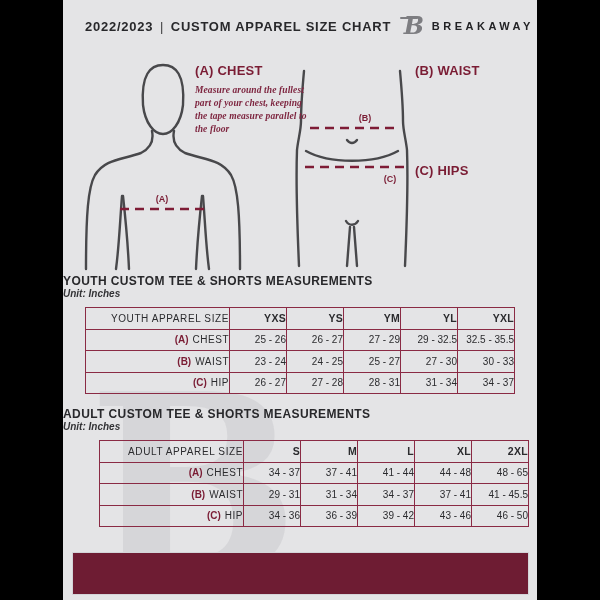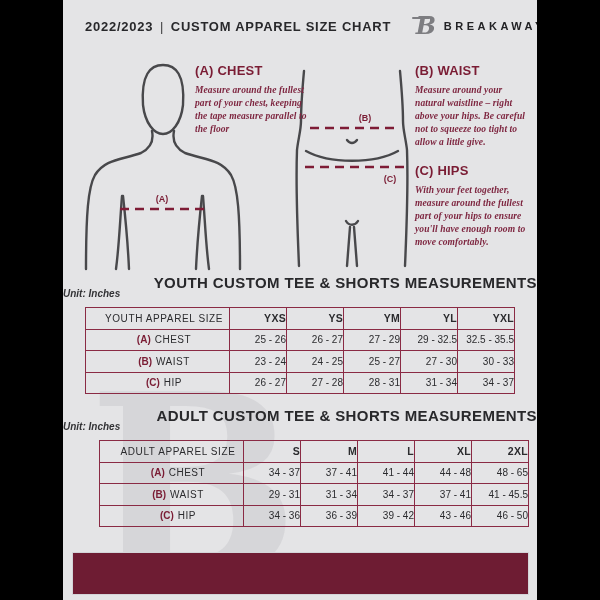--- a/index.html
+++ b/index.html
@@ -4,46 +4,46 @@
 <style>
   * { margin:0; padding:0; box-sizing:border-box; }
   body { background:#000; font-family:"Liberation Sans", sans-serif; }
   .page { position:relative; width:600px; height:600px; background:#000; overflow:hidden; margin:0 auto; }
   .document { position:absolute; left:63px; top:0; width:474px; height:600px; background:#e4e4e6; overflow:hidden; }
 
   
   .watermark { position:absolute; left:25px; top:360px; font-family:"DejaVu Serif", serif; font-weight:bold; font-size:250px; line-height:1; color:rgba(100,100,108,0.10); z-index:0; }
 
   
-  .hdr { position:absolute; left:0; top:0; width:100%; height:52px; display:flex; align-items:center; justify-content:space-between; padding:0 20px 0 22px; z-index:2;gap:12px; }
+  .hdr { position:absolute; left:0; top:0; width:100%; height:52px; display:flex; align-items:center; justify-content:space-between; padding:0 20px 0 22px; z-index:2; }
   .hdr-title { font-size:13.5px; font-weight:bold; letter-spacing:0.8px; color:#28282b; white-space:nowrap; transform:scaleX(0.96); transform-origin:left; }
   .hdr-title .sep { margin:0 7px; font-weight:normal; color:#3a3a3d; }
   .brand { display:flex; align-items:center; gap:6px; }
   .brand-logo { width:22px; height:26px; position:relative; }
   .brand-logo .b { font-family:"DejaVu Serif", serif; font-style:italic; font-weight:bold; font-size:24px; color:#7d7d81; line-height:26px; }
   .brand-logo .bar { position:absolute; left:-4px; top:4px; width:18px; height:2px; background:#7d7d81; border-radius:1px; }
   .brand-name { font-size:11px; font-weight:bold; letter-spacing:3.5px; color:#222225; }
 
   
   .diagram-svg { position:absolute; left:0; top:55px; width:474px; height:216px; z-index:1; }
   .guide-block { position:absolute; z-index:2; }
   .guide-h { font-size:13px; font-weight:bold; color:#7a1c34; letter-spacing:0.2px; margin-bottom:6px; }
   .guide-p { font-size:9.5px; font-style:italic; font-weight:bold; color:#7e2640; line-height:1.38; letter-spacing:0.1px;font-family:Liberation Serif, serif; }
   .gb-chest { left:132px; top:63px; width:114px; }
   .gb-waist { left:352px; top:63px; width:116px; }
   .gb-hips  { left:352px; top:163px; width:118px; }
 
   
-  .sec-title { position:absolute; width:100%; text-align:right; font-size:15px; font-weight:bold; letter-spacing:0.4px; color:#28282b; z-index:2; }
+  .sec-title { position:absolute; width:100%; text-align:left; font-size:12px; font-weight:bold; letter-spacing:0.4px; color:#28282b; z-index:2; }
   .sec-unit  { position:absolute; width:100%; text-align:left; font-size:10px; font-style:italic; font-weight:bold; color:#333336; z-index:2; }
 
   
   table.size { position:absolute; left:22px; width:430px; border-collapse:collapse; table-layout:fixed; z-index:2; background:transparent; }
   table.size td { border:1px solid #8a2a44; height:21.5px; text-align:right; vertical-align:middle; font-size:10px; color:#2b2b2e; padding:0; }
-  table.size td.lbl { text-align:center; padding-left:13px; }
+  table.size td.lbl { text-align:right; padding-left:13px; }
   table.size .col-hdr { font-weight:bold; font-size:10.5px; letter-spacing:0.3px; }
   table.size .tbl-hdr { font-size:10px; letter-spacing:0.6px; }
   table.size .pfx { color:#7a1c34; font-weight:bold; margin-right:4px; }
   table.size .rlbl { letter-spacing:0.5px; }
   .youth-tbl { top:307px; }
   .adult-tbl { top:440px;margin-left:14px; }
   .t-youth-title { top:274px; } .t-youth-unit { top:288px; }
   .t-adult-title { top:407px; } .t-adult-unit { top:421px; }
 
   
@@ -98,25 +98,23 @@
       <text class="dlabel" x="302" y="66" text-anchor="middle">(B)</text>
       <text class="dlabel" x="327" y="127" text-anchor="middle">(C)</text>
     </svg>
 
     <div class="guide-block gb-chest">
       <div class="guide-h">(A) CHEST</div>
       <div class="guide-p">Measure around the fullest part of your chest, keeping the tape measure parallel to the floor</div>
     </div>
     <div class="guide-block gb-waist">
       <div class="guide-h">(B) WAIST</div>
-      <div class="guide-p">Measure around your natural waistline – right above your hips. Be careful not to squeeze too tight to allow a little give.</div>
     </div>
     <div class="guide-block gb-hips">
       <div class="guide-h">(C) HIPS</div>
-      <div class="guide-p">With your feet together, measure around the fullest part of your hips to ensure you'll have enough room to move comfortably.</div>
     </div>
 
     <div class="sec-title t-youth-title">YOUTH CUSTOM TEE &amp; SHORTS MEASUREMENTS</div>
     <div class="sec-unit t-youth-unit">Unit: Inches</div>
     <table class="size youth-tbl">
       <colgroup>
           <col style="width:144px">
           <col>
           <col>
           <col>

